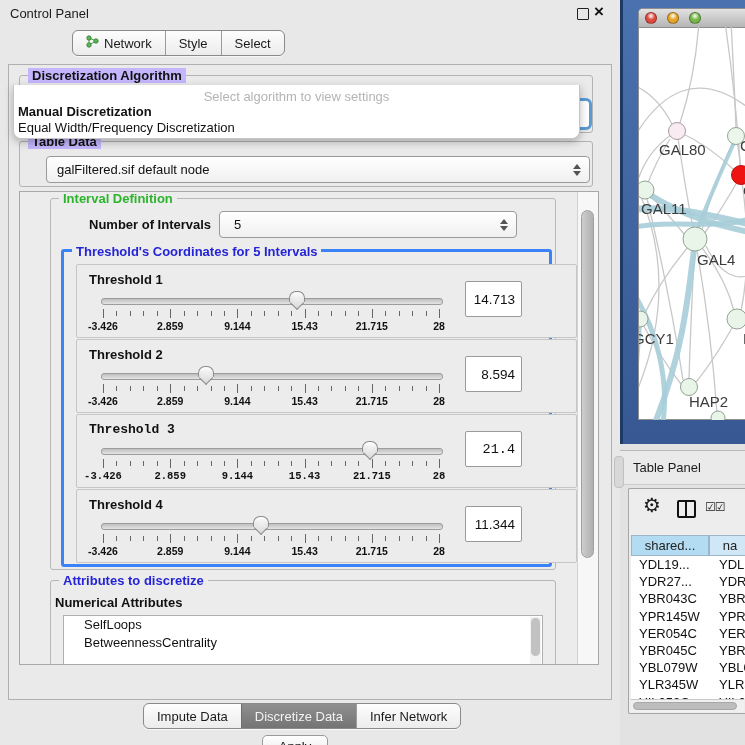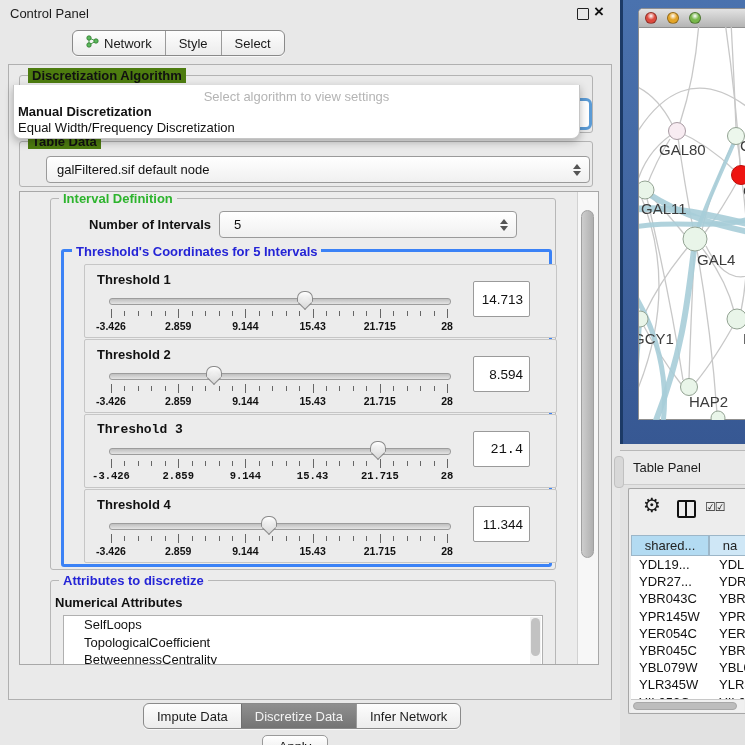--- a/index.html
+++ b/index.html
@@ -15,21 +15,21 @@
   .segtabs{position:absolute;display:flex;border:1px solid #8a8a8a;border-radius:6px;overflow:hidden;
            background:linear-gradient(#fdfdfd,#ececec);height:24px;box-shadow:0 1px 0 rgba(255,255,255,.7);}
   .seg{display:flex;align-items:center;gap:5px;padding:0 13px;font-size:13px;color:#1a1a1a;white-space:nowrap;}
   .seg + .seg{border-left:1px solid #9b9b9b;}
   .seg.sel{background:linear-gradient(#8f8f8f,#747474);color:#f3f3f3;border-left:1px solid #6f6f6f;}
   #top-tabs{left:72px;top:30px;}
   #bottom-tabs{left:143px;top:703px;}
   #cp-content{position:absolute;left:8px;top:64px;width:602px;height:634px;background:#eaeaea;
               border:1px solid #b0b0b0;}
   .group{position:absolute;border:1px solid #b3b3b3;border-radius:3px;}
-  .gtitle{position:absolute;top:-8px;left:8px;background:#4d7c0f;padding:0 4px;font-weight:bold;font-size:13px;}
+  .gtitle{position:absolute;top:-8px;left:8px;background:#c4b5fd;padding:0 4px;font-weight:bold;font-size:13px;}
   .gtitle.green{color:#2db42d;background:#ececec;}
   .gtitle.blue{color:#2424d6;background:#ececec;}
   #grp-alg{left:10px;top:10px;width:572px;height:56px;}
   #alg-combo-behind{position:absolute;left:292px;top:33px;width:285px;height:26px;background:#fff;
                     border:3px solid #5b9bd5;border-radius:6px;z-index:4;}
   #alg-popup{position:absolute;left:4px;top:20px;width:565px;height:53px;background:#fff;
              border:1px solid #c6c6c6;border-top:none;border-radius:0 0 8px 8px;z-index:6;
              box-shadow:0 3px 9px rgba(0,0,0,.28);}
   #alg-popup .hint{position:absolute;top:4px;left:0;width:100%;text-align:center;color:#b4b4b4;font-size:13px;}
   #alg-popup .opt{position:absolute;left:4px;font-size:13px;white-space:nowrap;}
@@ -42,22 +42,22 @@
   .stepper::before{content:"";position:absolute;left:0;top:0;border-left:4px solid transparent;
        border-right:4px solid transparent;border-bottom:5px solid #555;}
   .stepper::after{content:"";position:absolute;left:0;bottom:0;border-left:4px solid transparent;
        border-right:4px solid transparent;border-top:5px solid #555;}
   #viewport{position:absolute;left:10px;top:126px;width:578px;height:472px;background:#ececec;
             border:1px solid #a8a8a8;overflow:hidden;}
   #grp-interval{left:30px;top:6px;width:504px;height:370px;border-color:#b7b7b7;}
   #num-label{position:absolute;left:38px;top:18px;font-weight:bold;font-size:13px;}
   #num-combo{left:168px;top:12px;width:296px;height:25px;}
   #grp-thr{position:absolute;left:10px;top:50px;width:485px;height:312px;border:3px solid #3b82f6;border-radius:3px;}
-  .thr-row{position:absolute;left:20px;width:471px;height:72px;background:#ececec;
-           border:1px solid #c6c6c6;border-radius:2px;}
+  .thr-row{position:absolute;left:12px;width:471px;height:72px;background:#ececec;
+           border:1px solid #c6c6c6;border-radius:2px;padding-left:28px;}
   .thr-label{position:absolute;left:12px;top:7px;font-weight:bold;font-size:13px;}
   .track{position:absolute;left:24px;top:33px;width:340px;height:5px;border-radius:3px;
          background:linear-gradient(#bfbfbf,#e4e4e4);border:1px solid #9c9c9c;}
   .thumb{position:absolute;top:26px;width:14px;height:10px;margin-left:-8px;
          border:1px solid #8a8a8a;border-bottom:none;border-radius:7px 7px 1px 1px;
          background:linear-gradient(#ffffff,#e0e0e0);z-index:2;}
   .thumb::after{content:"";position:absolute;left:2px;top:6px;width:9px;height:9px;
          background:linear-gradient(135deg,#f4f4f4,#d8d8d8);border:1px solid #8a8a8a;
          border-top:none;border-left:none;transform:rotate(45deg);}
   .ticks{position:absolute;left:26px;top:44px;width:336px;height:9px;}
@@ -351,21 +351,20 @@
                 <div class="vbox">11.344</div>
               </div>
             </div>
         </div>
 
         <div id="grp-attr" class="group">
           <span class="gtitle blue">Attributes to discretize</span>
           <span id="attr-label">Numerical Attributes</span>
           <div id="attr-list">
             <div class="li">SelfLoops</div>
-              <div class="li">TopologicalCoefficient</div>
               <div class="li">BetweennessCentrality</div>
               <div id="attr-sb">
                 <div class="th"></div>
               </div>
           </div>
         </div>
 
         <div id="vp-scroll">
             <div class="th"></div>
           </div>

